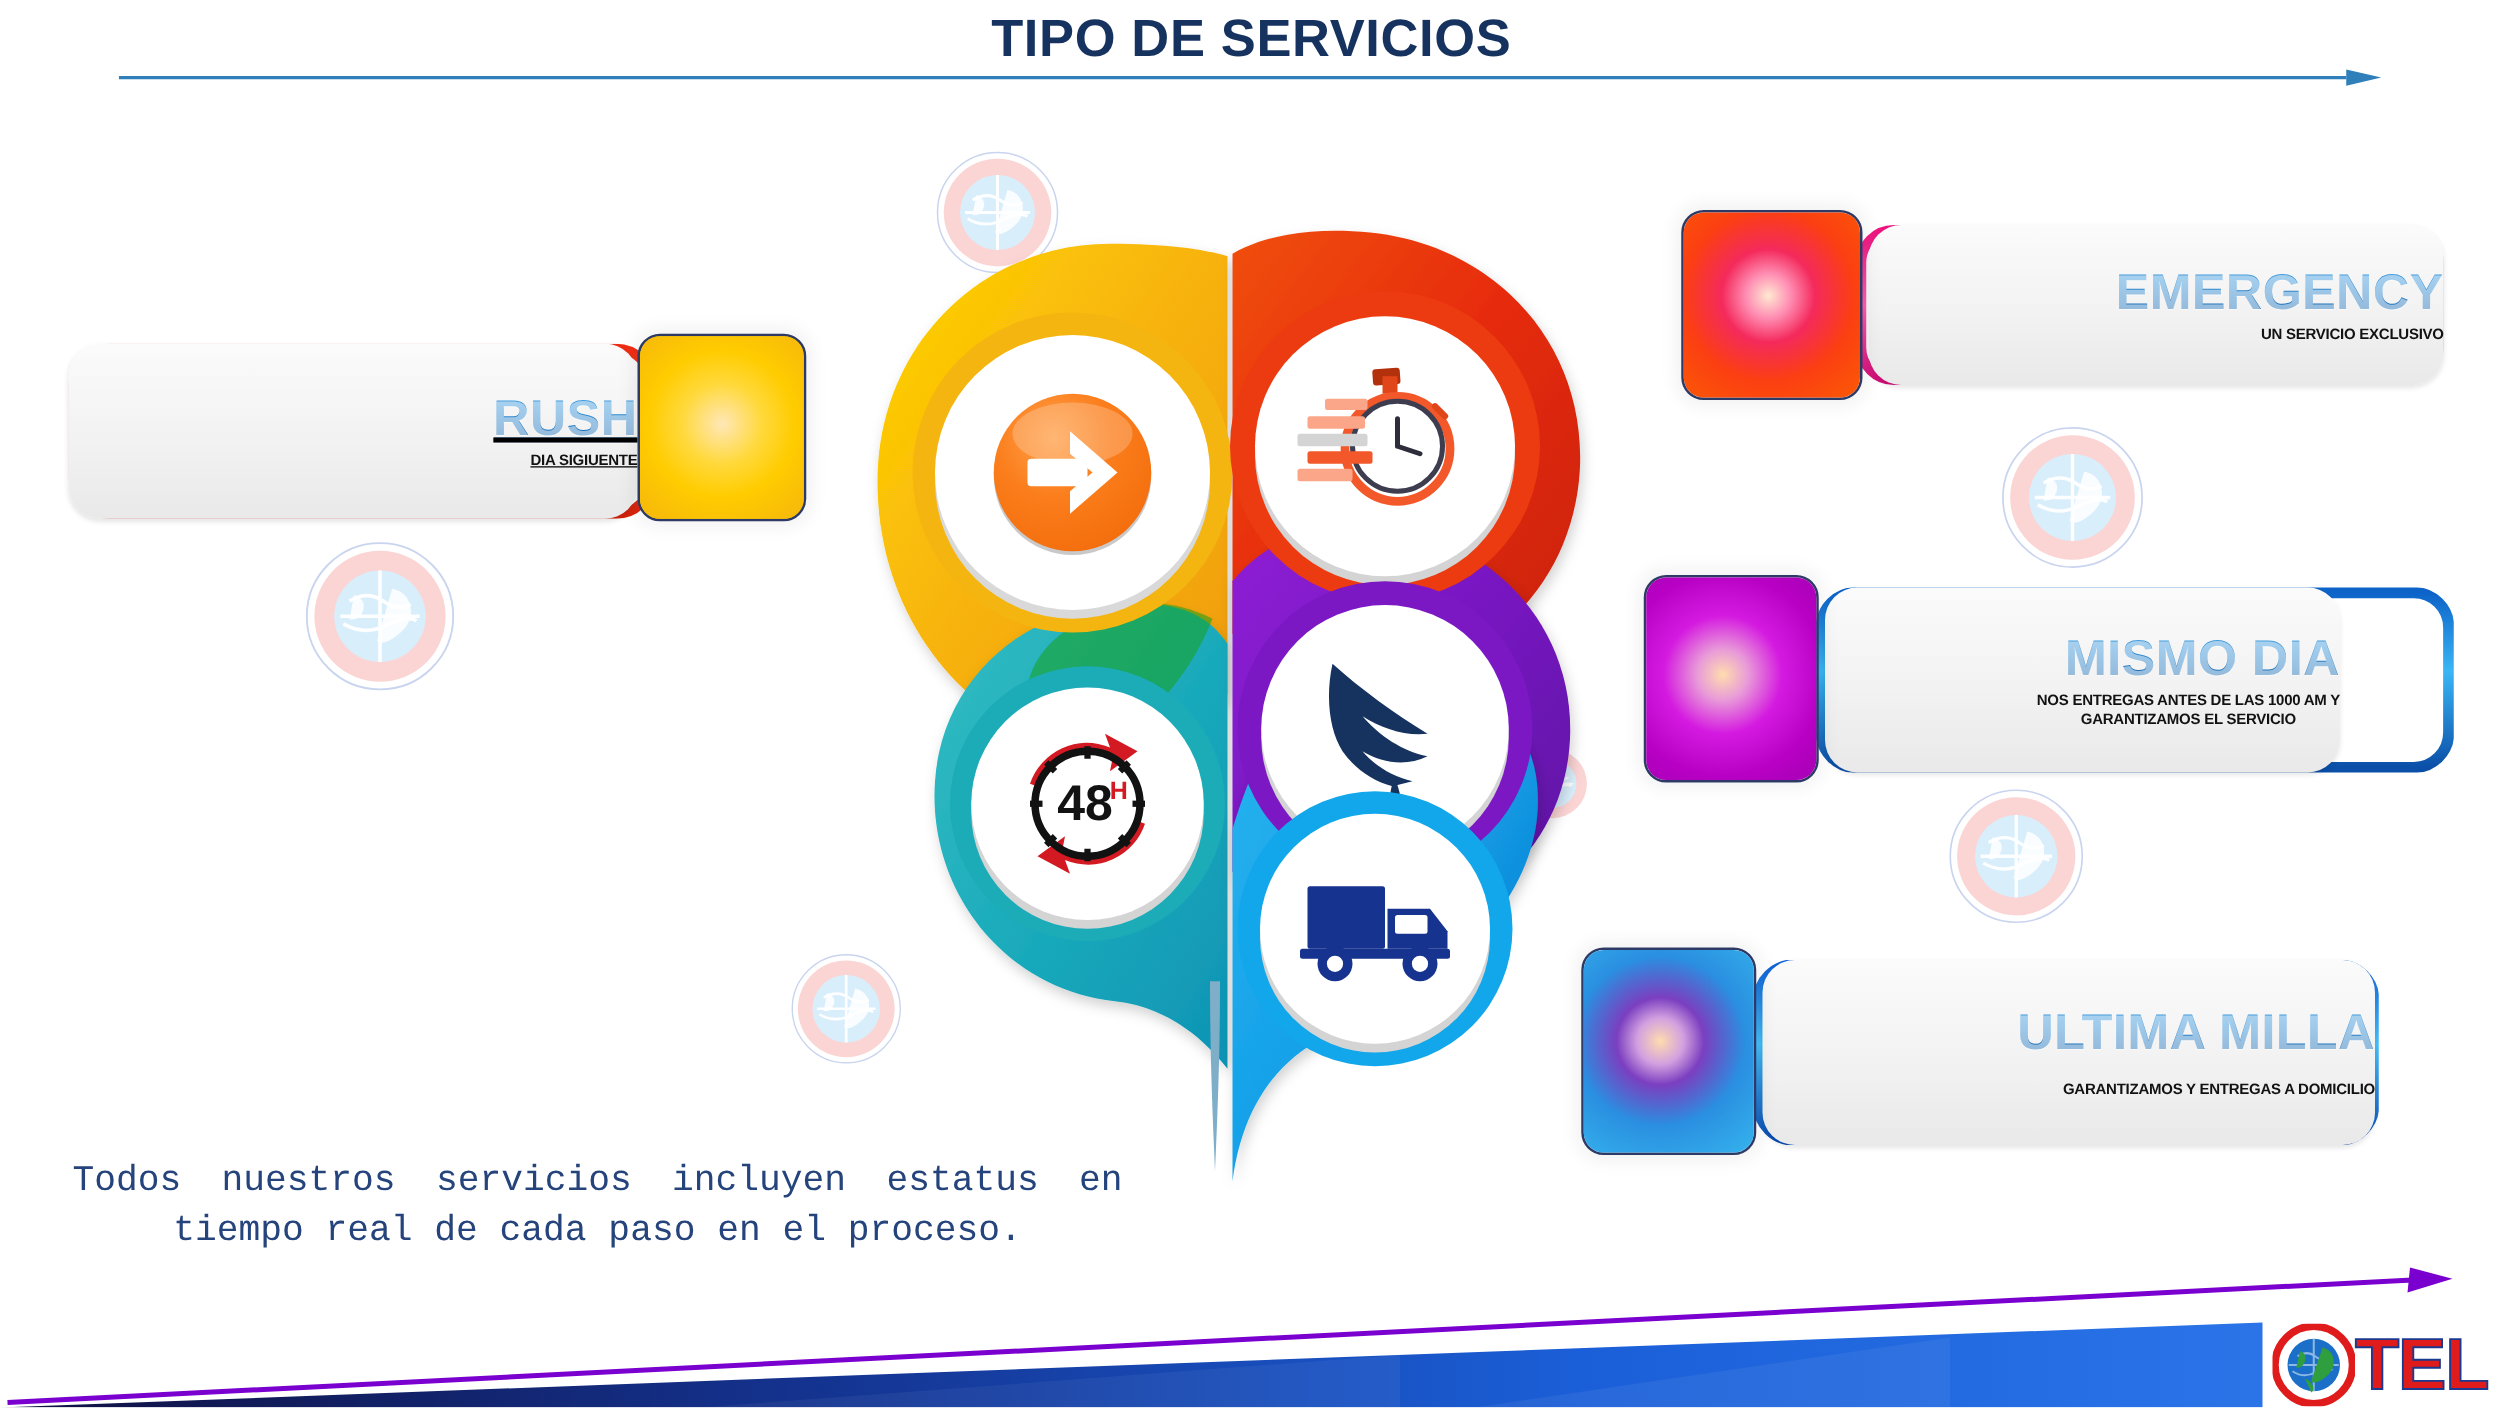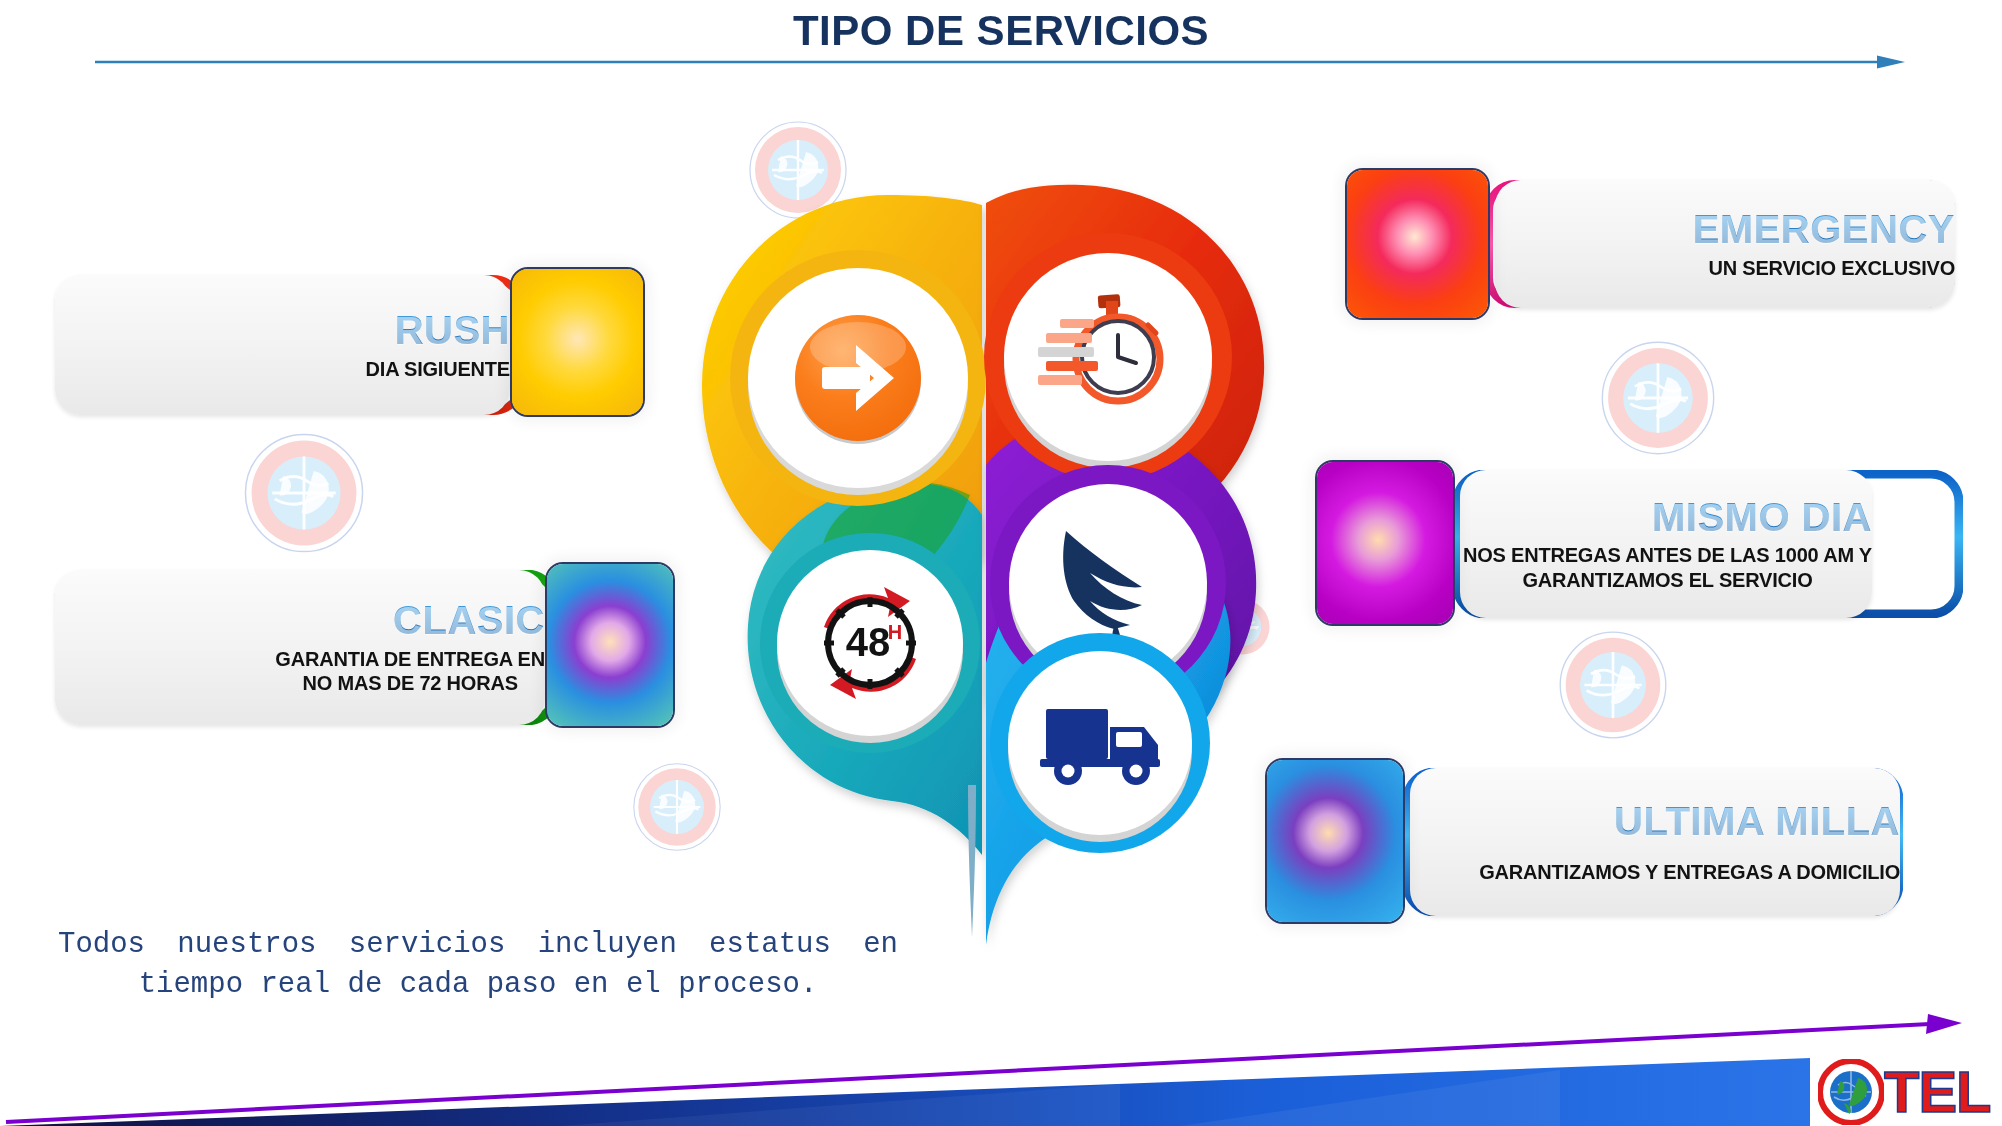--- a/index.html
+++ b/index.html
@@ -39,34 +39,34 @@
     box-shadow:0 2px 4px rgba(0,0,0,.10);
   }
   .card-title{
     font-size:40px;font-weight:700;line-height:1.06;
     letter-spacing:.5px;white-space:nowrap;
     background:linear-gradient(180deg,#4aa6e4 0%,#2a87cf 40%,#0d5ba3 100%);
     -webkit-background-clip:text;background-clip:text;color:transparent;
     text-shadow:0 1px 0 rgba(255,255,255,.55);
   }
   .card-sub{
-    font-size:20px;font-weight:700;color:#121212;
+    font-size:12px;font-weight:700;color:#121212;
     line-height:1.22;text-align:center;margin-top:5px;
     letter-spacing:-.2px;white-space:pre-line;
   }
   .badge{
     position:absolute;border-radius:18px;
     border:2px solid #2e3a66;
     box-sizing:border-box;
     box-shadow:0 0 14px 5px rgba(0,0,0,.05);
   }
   .badge-glow{position:absolute;left:0;top:0;right:0;bottom:0;border-radius:16px;}
 
   
-  #card-rush      {left:55px;  top:275px; width:590px; height:140px;}
+  #card-rush      {left:55px;  top:275px; width:590px; height:140px;text-decoration:underline;}
   #card-rush .card-body{width:455px;height:140px;margin-left:0;}
   #card-clasic    {left:55px;  top:570px; width:620px; height:155px;}
   #card-clasic .card-body{width:490px;height:155px;}
   #card-emergency {left:1345px;top:180px; width:610px; height:128px;}
   #card-emergency .card-body{width:460px;height:128px;margin-left:150px;}
   #card-mismo     {left:1315px;top:470px; width:645px; height:148px;}
   #card-mismo     .card-body{width:412px;height:148px;margin-left:145px;}
   #card-ultima    {left:1265px;top:768px; width:635px; height:148px;}
   #card-ultima    .card-body{width:490px;height:148px;margin-left:145px;gap:12px;}
 
@@ -312,40 +312,20 @@
     </svg>
     <div class="card-body">
       <div class="card-title">RUSH</div>
       <div class="card-sub">DIA SIGIUENTE</div>
     </div>
     <div class="badge" style="left:455px;top:-8px;width:135px;height:150px;background:#ffd000;">
       <div class="badge-glow" style="background:radial-gradient(circle at 50% 48%, #ffe7b8 0%, #ffd93b 32%, #ffcc00 58%, #f5b60c 100%);"></div>
     </div>
   </div>
 
-  <div class="card" id="card-clasic">
-    <svg style="position:absolute;left:0;top:0;" width="505" height="155">
-      <defs>
-          <linearGradient id="oClasic" x1="0" y1="0" x2="0" y2="1">
-        <stop offset="0" stop-color="#12a011"></stop>
-            <stop offset=".5" stop-color="#4ae12a"></stop>
-            <stop offset="1" stop-color="#0d8b0d"></stop>
-      </linearGradient>
-        </defs>
-      <rect x="4" y="4" width="497" height="147" rx="30" fill="none" stroke="url(#oClasic)" stroke-width="9"></rect>
-    </svg>
-    <div class="card-body">
-      <div class="card-title">CLASIC</div>
-      <div class="card-sub">GARANTIA DE ENTREGA EN
-NO MAS DE 72 HORAS</div>
-    </div>
-    <div class="badge" style="left:490px;top:-8px;width:130px;height:166px;">
-      <div class="badge-glow" style="background:radial-gradient(circle at 50% 48%, #ffe0b8 0%, #e2a9e8 18%, #8b3fd0 34%, #2a8fe0 58%, #57c9b4 100%);"></div>
-    </div>
-  </div>
 
   <div class="card" id="card-emergency">
     <svg style="position:absolute;left:140px;top:0;" width="470" height="128">
       <defs>
           <linearGradient id="oEmer" x1="0" y1="0" x2="0" y2="1">
         <stop offset="0" stop-color="#ee1580"></stop>
             <stop offset=".5" stop-color="#ff5cb0"></stop>
             <stop offset="1" stop-color="#d6107a"></stop>
       </linearGradient>
         </defs>

